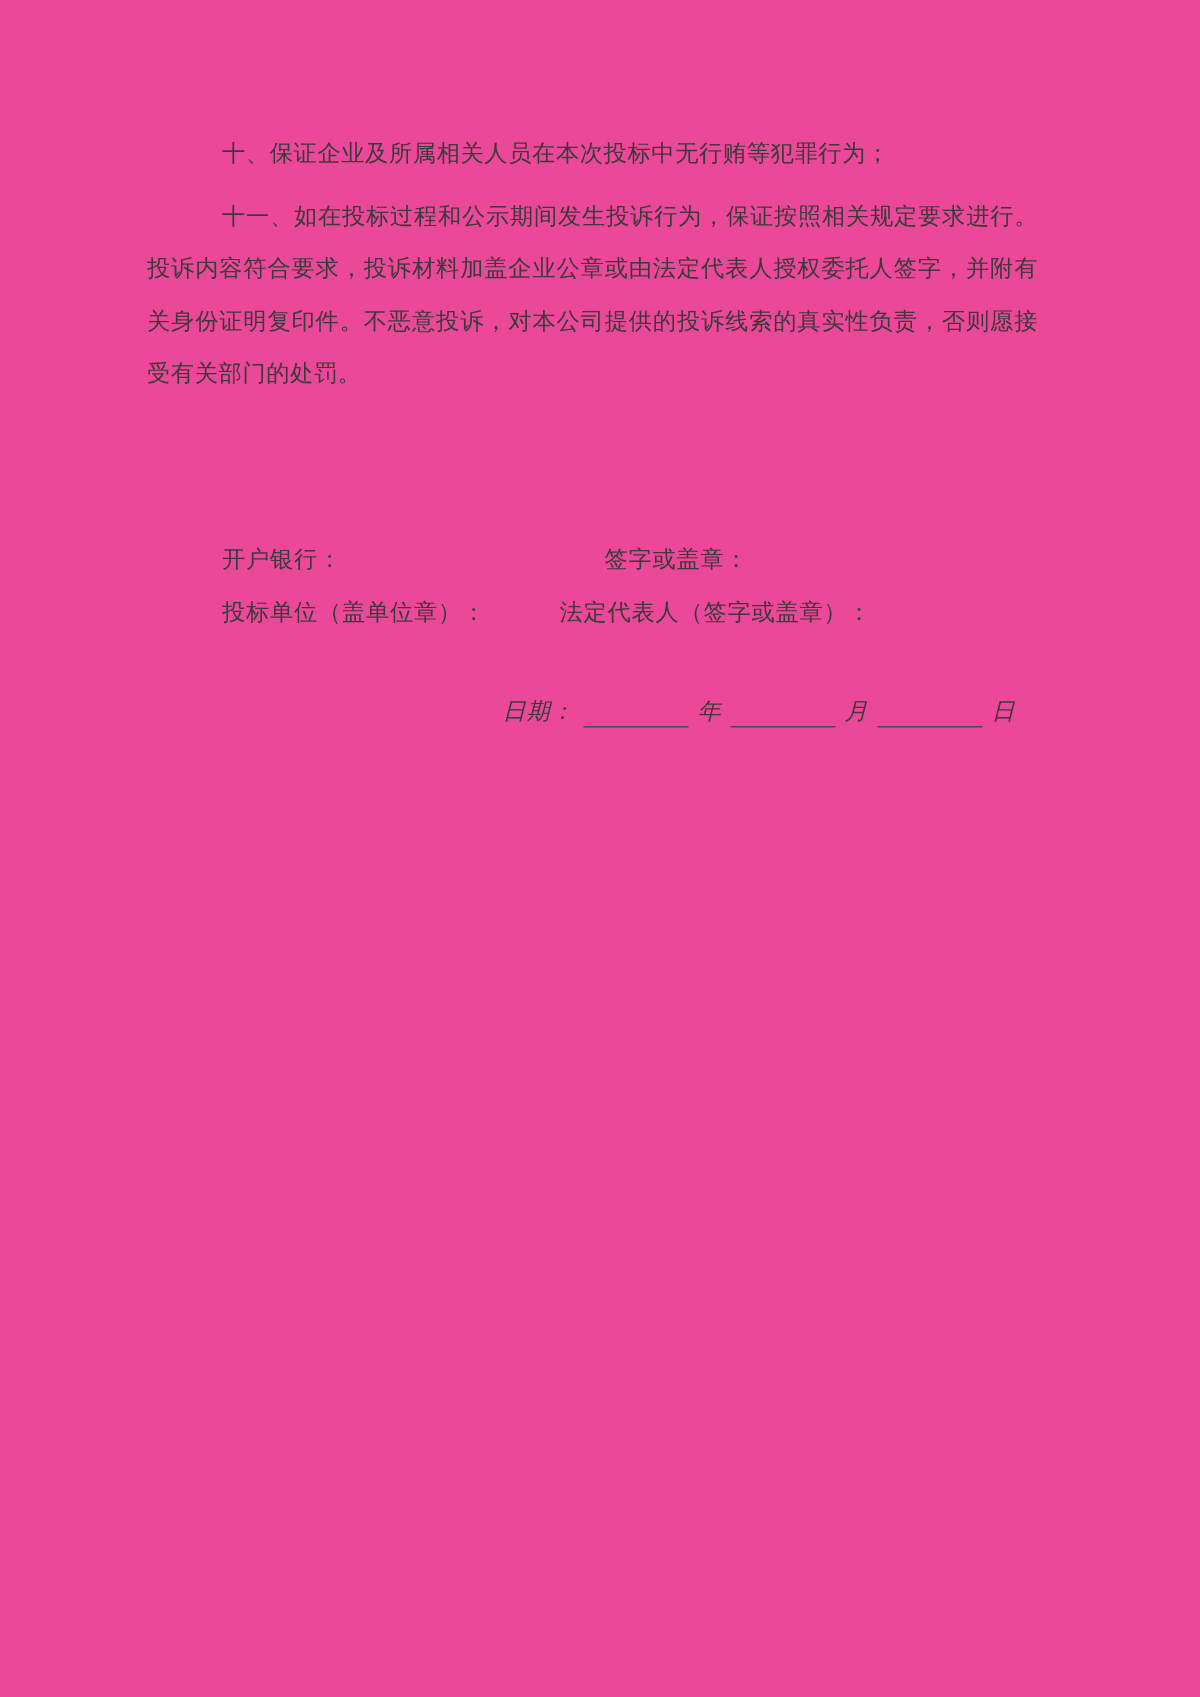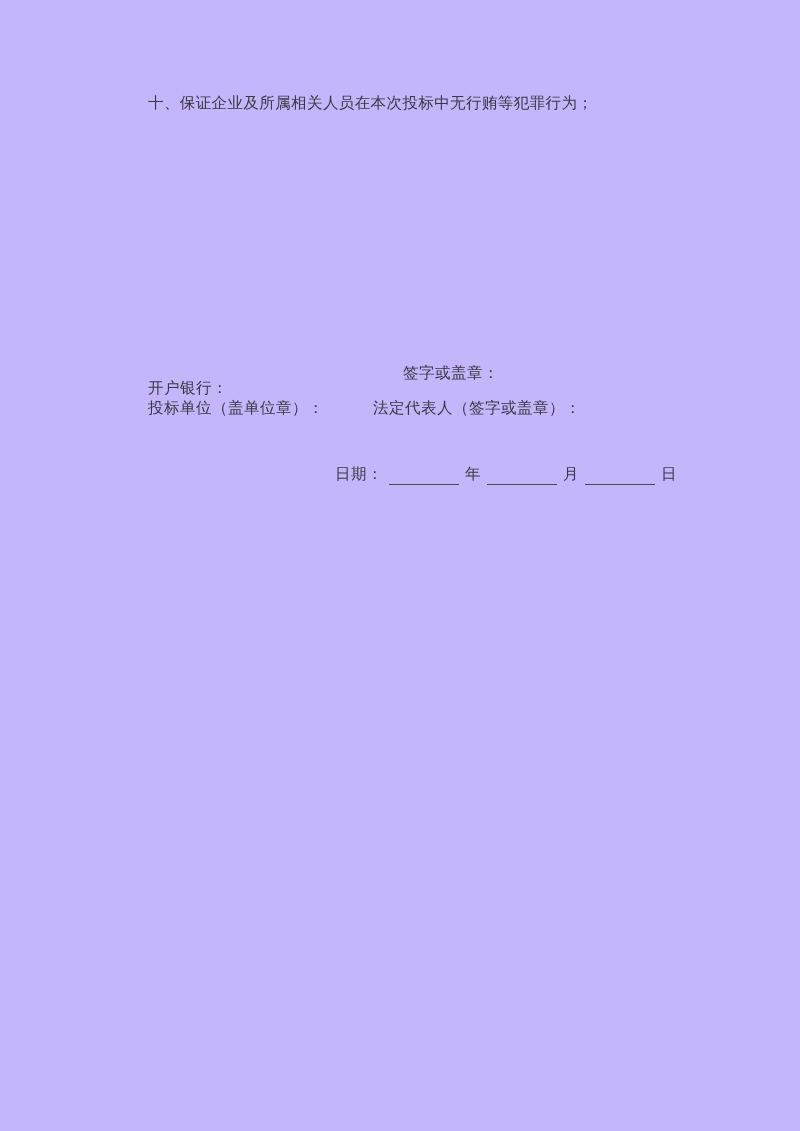--- a/index.html
+++ b/index.html
@@ -4,21 +4,21 @@
 <style>
   html, body {
     margin: 0;
     padding: 0;
     background: #ffffff;
   }
   .page {
     position: relative;
     width: 800px;
     height: 1131px;
-    background: #c4b5fd;
+    background: #ec4899;
     font-family: "Liberation Serif", "DejaVu Serif", serif;
     color: #3a3a3a;
     overflow: hidden;
   }
   .para {
     position: absolute;
     left: 98px;
     width: 594px;
     margin: 0;
     font-size: 15.5px;
@@ -29,32 +29,33 @@
   }
   .para-clause10 { top: 85px; }
   .para-clause11 { top: 127px; }
   .para-declaration { top: 230px; }
   .sig-label {
     position: absolute;
     font-size: 15.5px;
     letter-spacing: 0.5px;
     white-space: nowrap;
   }
-  .l-bank    { left: 148px; top: 378px; }
+  .l-bank    { left: 148px; top: 363px; }
   .l-account { left: 403px; top: 363px; }
   .l-bidder  { left: 148px; top: 398px; }
   .l-rep     { left: 373px; top: 398px; }
   .date-row {
     position: absolute;
     left: 335px;
     top: 464px;
     display: flex;
     align-items: flex-end;
     font-size: 15.5px;
     letter-spacing: 0.5px;
+    font-style: italic;
   }
   .date-row .blank {
     display: inline-block;
     width: 70px;
     height: 19px;
     border-bottom: 1px solid #4a4a4a;
     margin: 0 6px;
   }
   .footer-pageno {
     position: absolute;
@@ -66,20 +67,21 @@
     color: #3a3a3a;
   }
 </style>
 </head>
 <body>
 
 <div class="page">
 
   <p class="para para-clause10">十、保证企业及所属相关人员在本次投标中无行贿等犯罪行为；</p>
 
+  <p class="para para-clause11">十一、如在投标过程和公示期间发生投诉行为，保证按照相关规定要求进行。投诉内容符合要求，投诉材料加盖企业公章或由法定代表人授权委托人签字，并附有关身份证明复印件。不恶意投诉，对本公司提供的投诉线索的真实性负责，否则愿接受有关部门的处罚。</p>
 
 
   <span class="sig-label l-bank">开户银行：</span>
 
   <span class="sig-label l-account">签字或盖章：</span>
 
   <span class="sig-label l-bidder">投标单位（盖单位章）：</span>
 
   <span class="sig-label l-rep">法定代表人（签字或盖章）：</span>
 

